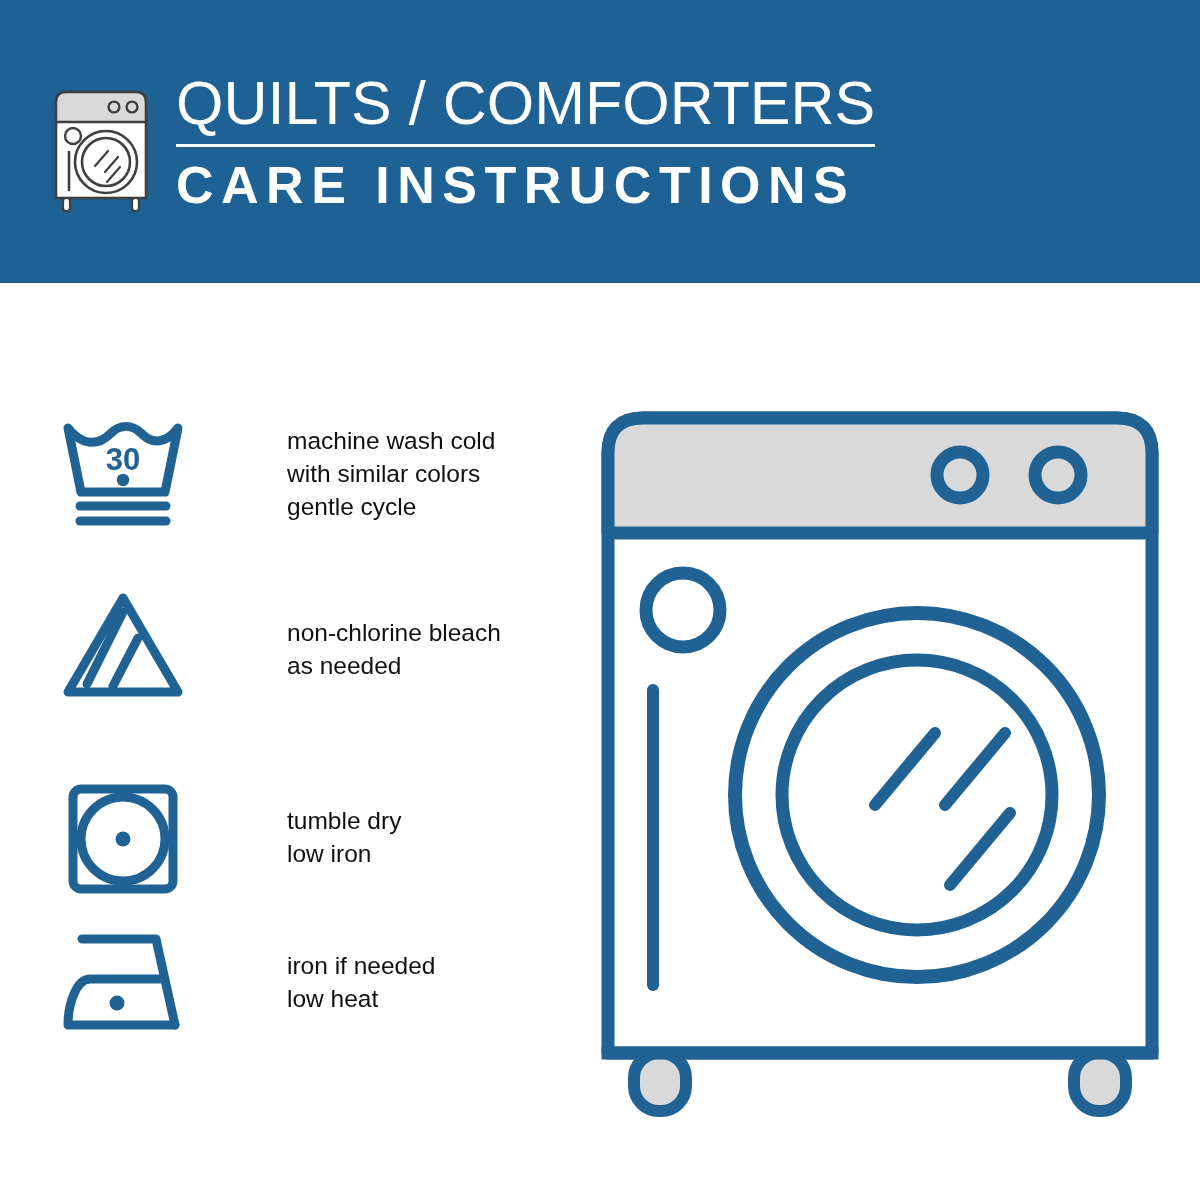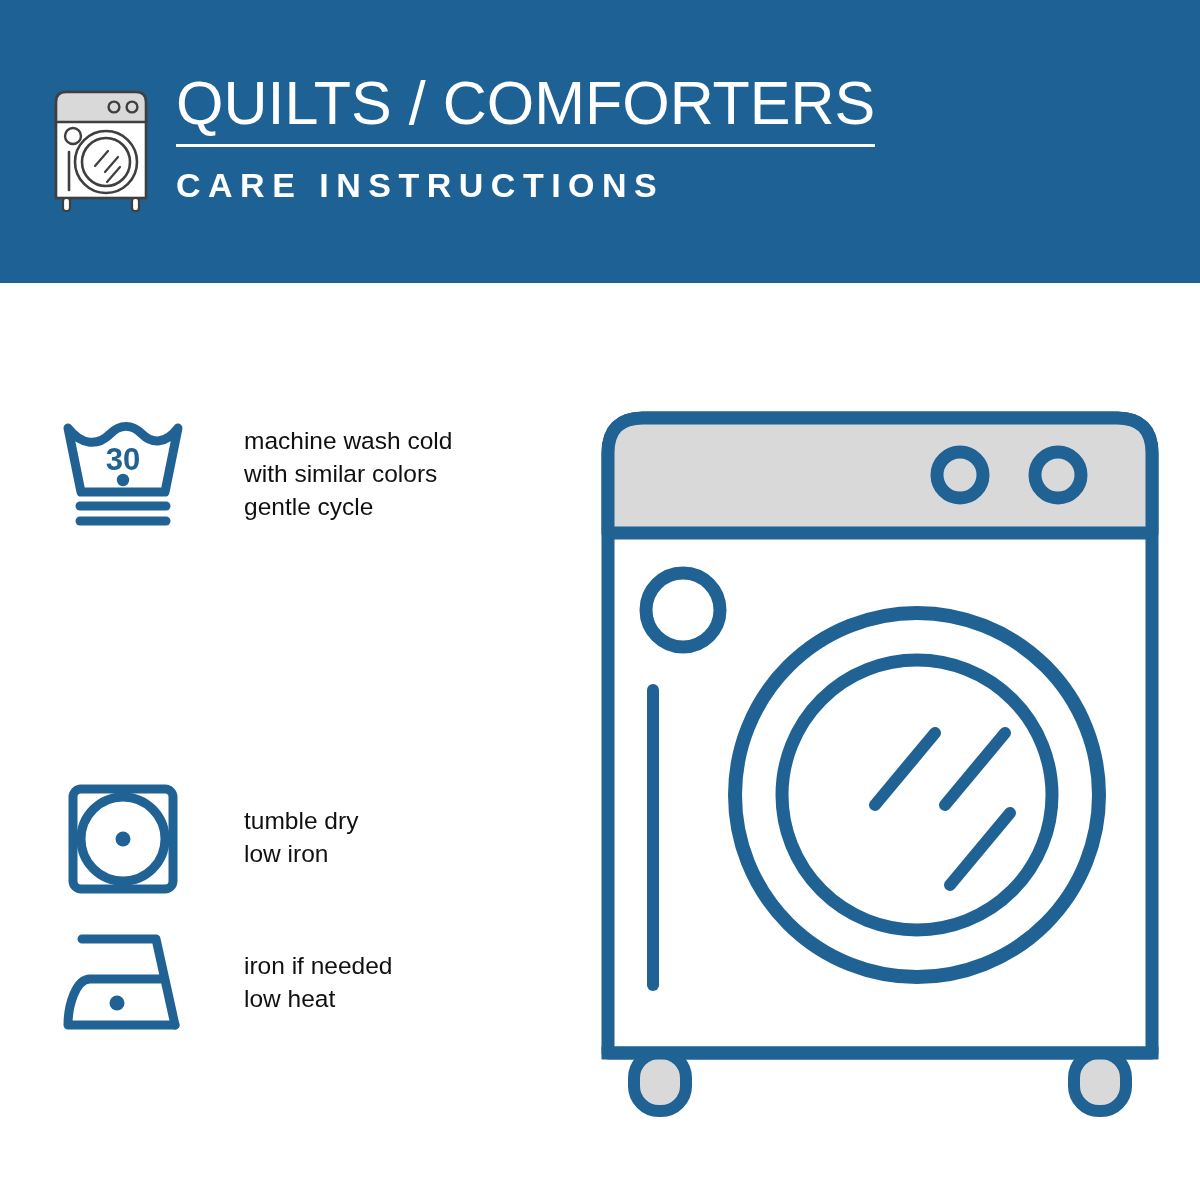--- a/index.html
+++ b/index.html
@@ -53,40 +53,41 @@
   }
   #title-rule {
     width: 100%;
     min-width: 640px;
     height: 3px;
     background: #ffffff;
     margin: 10px 0 11px 0;
   }
   #title-secondary {
     color: #ffffff;
-    font-size: 34px;
+    font-size: 52px;
     line-height: 54px;
     font-weight: 700;
     letter-spacing: 7.5px;
     white-space: nowrap;
   }
 
   
   #care-list {
     position: absolute;
     left: 0;
     top: 283px;
     width: 560px;
     height: 917px;
   }
   .care-row {
     position: absolute;
     left: 60px;
     display: flex;
     align-items: flex-start;
+    gap: 43px;
   }
   .care-row[data-row="0"] { top: 133px; }
   .care-row[data-row="1"] { top: 305px; }
   .care-row[data-row="2"] { top: 497px; }
   .care-row[data-row="3"] { top: 638px; }
 
   .care-symbol {
     width: 130px;
     height: 118px;
     flex: 0 0 auto;
@@ -165,20 +166,31 @@
         <line x1="20" y1="105" x2="106" y2="105"></line>
       </g>
       <text x="63" y="54" text-anchor="middle" font-family="'Liberation Sans', sans-serif" font-size="31" font-weight="700" fill="#216294">30</text>
       <circle cx="63" cy="64" r="6.2" fill="#216294"></circle>
     </svg>
     <div class="care-text">machine wash cold
 with similar colors
 gentle cycle</div>
   </div>
 
+  <div class="care-row" data-row="1">
+    <svg class="care-symbol" viewBox="0 0 130 118">
+      <g fill="none" stroke="#216294" stroke-width="9" stroke-linejoin="round" stroke-linecap="round">
+        <path d="M63 10 L118 104 L8 104 Z"></path>
+        <line x1="63" y1="24" x2="27" y2="96"></line>
+        <line x1="78" y1="50" x2="53" y2="98"></line>
+      </g>
+    </svg>
+    <div class="care-text">non-chlorine bleach
+as needed</div>
+  </div>
 
   <div class="care-row" data-row="2">
     <svg class="care-symbol" viewBox="0 0 130 118">
       <g fill="none" stroke="#216294" stroke-width="9" stroke-linejoin="round">
         <rect x="13" y="9" width="100" height="100" rx="8"></rect>
         <circle cx="63" cy="59" r="42"></circle>
       </g>
       <circle cx="63" cy="59" r="7.5" fill="#216294"></circle>
     </svg>
     <div class="care-text">tumble dry

